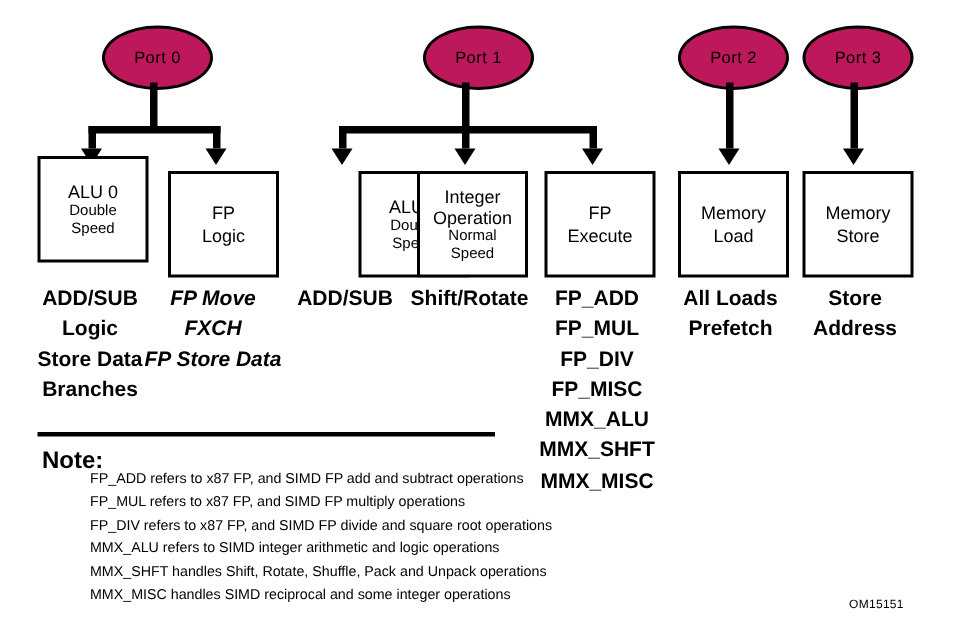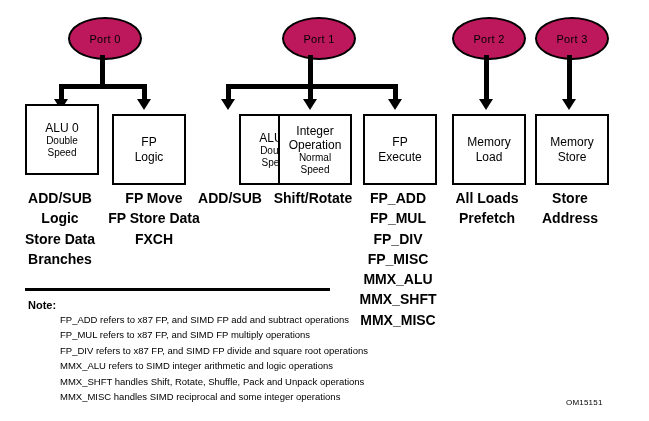--- a/index.html
+++ b/index.html
@@ -36,21 +36,21 @@
   .unit .small{font-size:10px;}
 
   
   .oplist{
     position:absolute;text-align:center;font-weight:bold;
     font-size:14px;line-height:1.45;white-space:nowrap;
   }
 
   
   #note-rule{position:absolute;background:#000;height:3px;}
-  #note-title{position:absolute;font-size:11px;font-weight:bold;}
+  #note-title{position:absolute;font-size:16px;font-weight:bold;}
   #note-lines{position:absolute;font-size:9.5px;line-height:1.62;white-space:nowrap;}
   #doc-id{position:absolute;font-size:8px;letter-spacing:.2px;}
 </style>
 </head>
 <body>
 
 <div id="stage">
 
   <div class="port" style="left:68px;top:17px;width:70px;height:39px;">
     <span>Port 0</span>
@@ -119,21 +119,21 @@
     <span class="big">Memory</span>
     <span class="big">Load</span>
   </div>
 
   <div class="unit" style="left:535px;top:114px;width:70px;height:67px;">
     <span class="big">Memory</span>
     <span class="big">Store</span>
   </div>
 
   <div class="oplist" style="left:10px;top:188px;width:100px;"><span><div>ADD/SUB</div><div>Logic</div><div>Store Data</div><div>Branches</div></span></div>
-  <div class="oplist" style="left:104px;top:188px;width:100px;"><span><div>FP Move</div><div>FP Store Data</div><div>FXCH</div></span></div>
+  <div class="oplist" style="left:92px;top:188px;width:100px;font-style:italic;"><span><div>FP Move</div><div>FXCH</div><div>FP Store Data</div></span></div>
   <div class="oplist" style="left:180px;top:188px;width:100px;"><span>ADD/SUB</span></div>
   <div class="oplist" style="left:263px;top:188px;width:100px;"><span>Shift/Rotate</span></div>
   <div class="oplist" style="left:348px;top:188px;width:100px;"><span><div>FP_ADD</div><div>FP_MUL</div><div>FP_DIV</div><div>FP_MISC</div><div>MMX_ALU</div><div>MMX_SHFT</div><div>MMX_MISC</div></span></div>
   <div class="oplist" style="left:437px;top:188px;width:100px;"><span><div>All Loads</div><div>Prefetch</div></span></div>
   <div class="oplist" style="left:520px;top:188px;width:100px;"><span><div>Store</div><div>Address</div></span></div>
 
   <div id="note-rule" style="left:25px;top:288px;width:305px;"></div>
   <div id="note-title" style="left:28px;top:299px;">Note:</div>
   <div id="note-lines" style="left:60px;top:312px;">
       <div>FP_ADD refers to x87 FP, and SIMD FP add and subtract operations</div>

